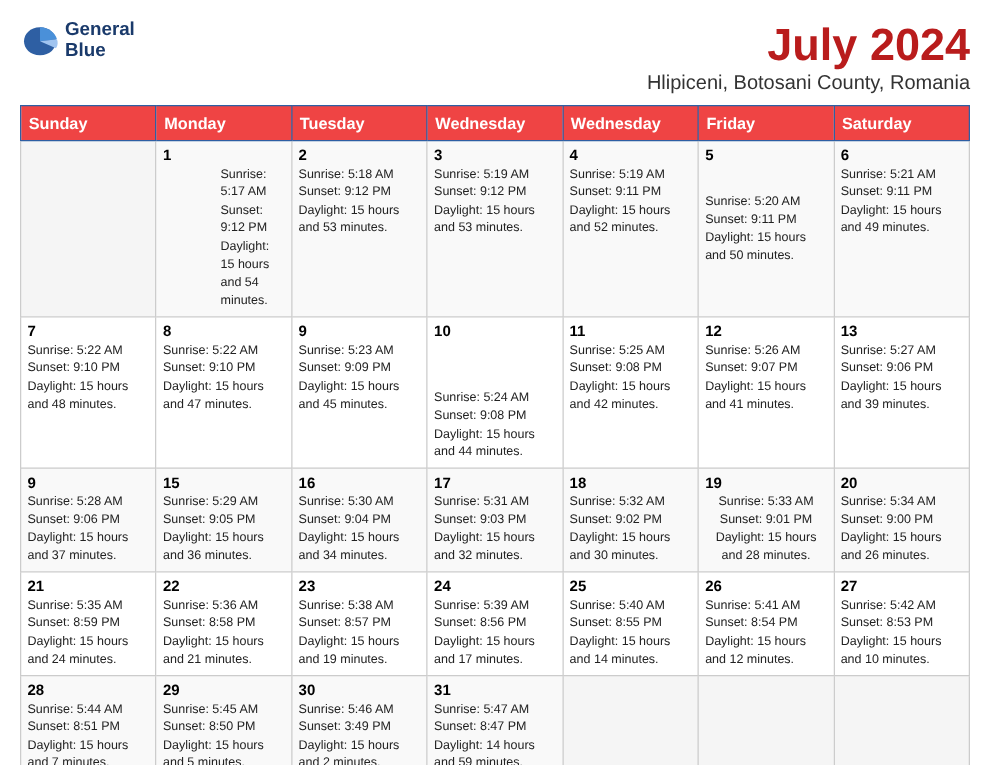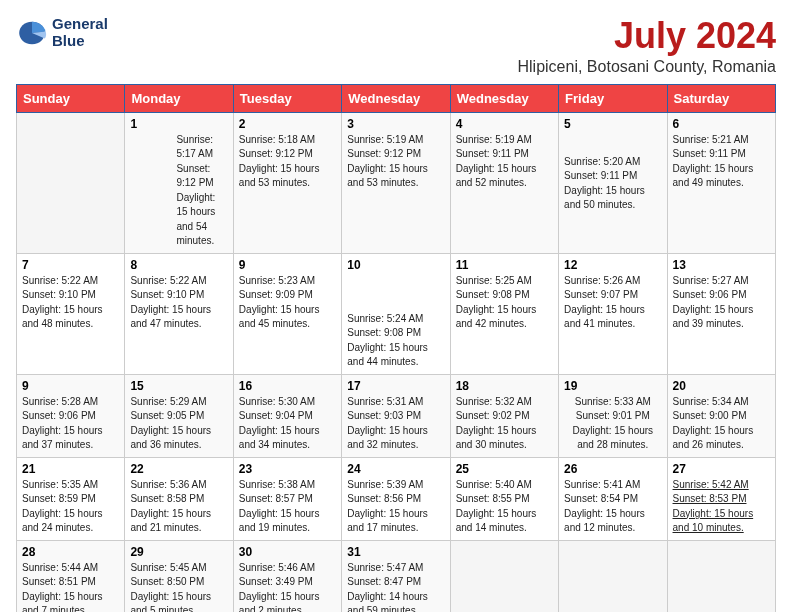--- a/index.html
+++ b/index.html
@@ -304,21 +304,21 @@
         </td>
         <td>
           <span class="day-num">26</span>
           <div class="day-info" style="white-space: pre-line;">Sunrise: 5:41 AM
 Sunset: 8:54 PM
 Daylight: 15 hours
 and 12 minutes.</div>
         </td>
         <td>
           <span class="day-num">27</span>
-          <div class="day-info" style="white-space: pre-line; text-decoration: underline;">Sunrise: 5:42 AM
+          <div class="day-info" style="white-space: pre-line;">Sunrise: 5:42 AM
 Sunset: 8:53 PM
 Daylight: 15 hours
 and 10 minutes.</div>
         </td>
       </tr>
       <tr>
         <td>
           <span class="day-num">28</span>
           <div class="day-info" style="white-space: pre-line;">Sunrise: 5:44 AM
 Sunset: 8:51 PM

